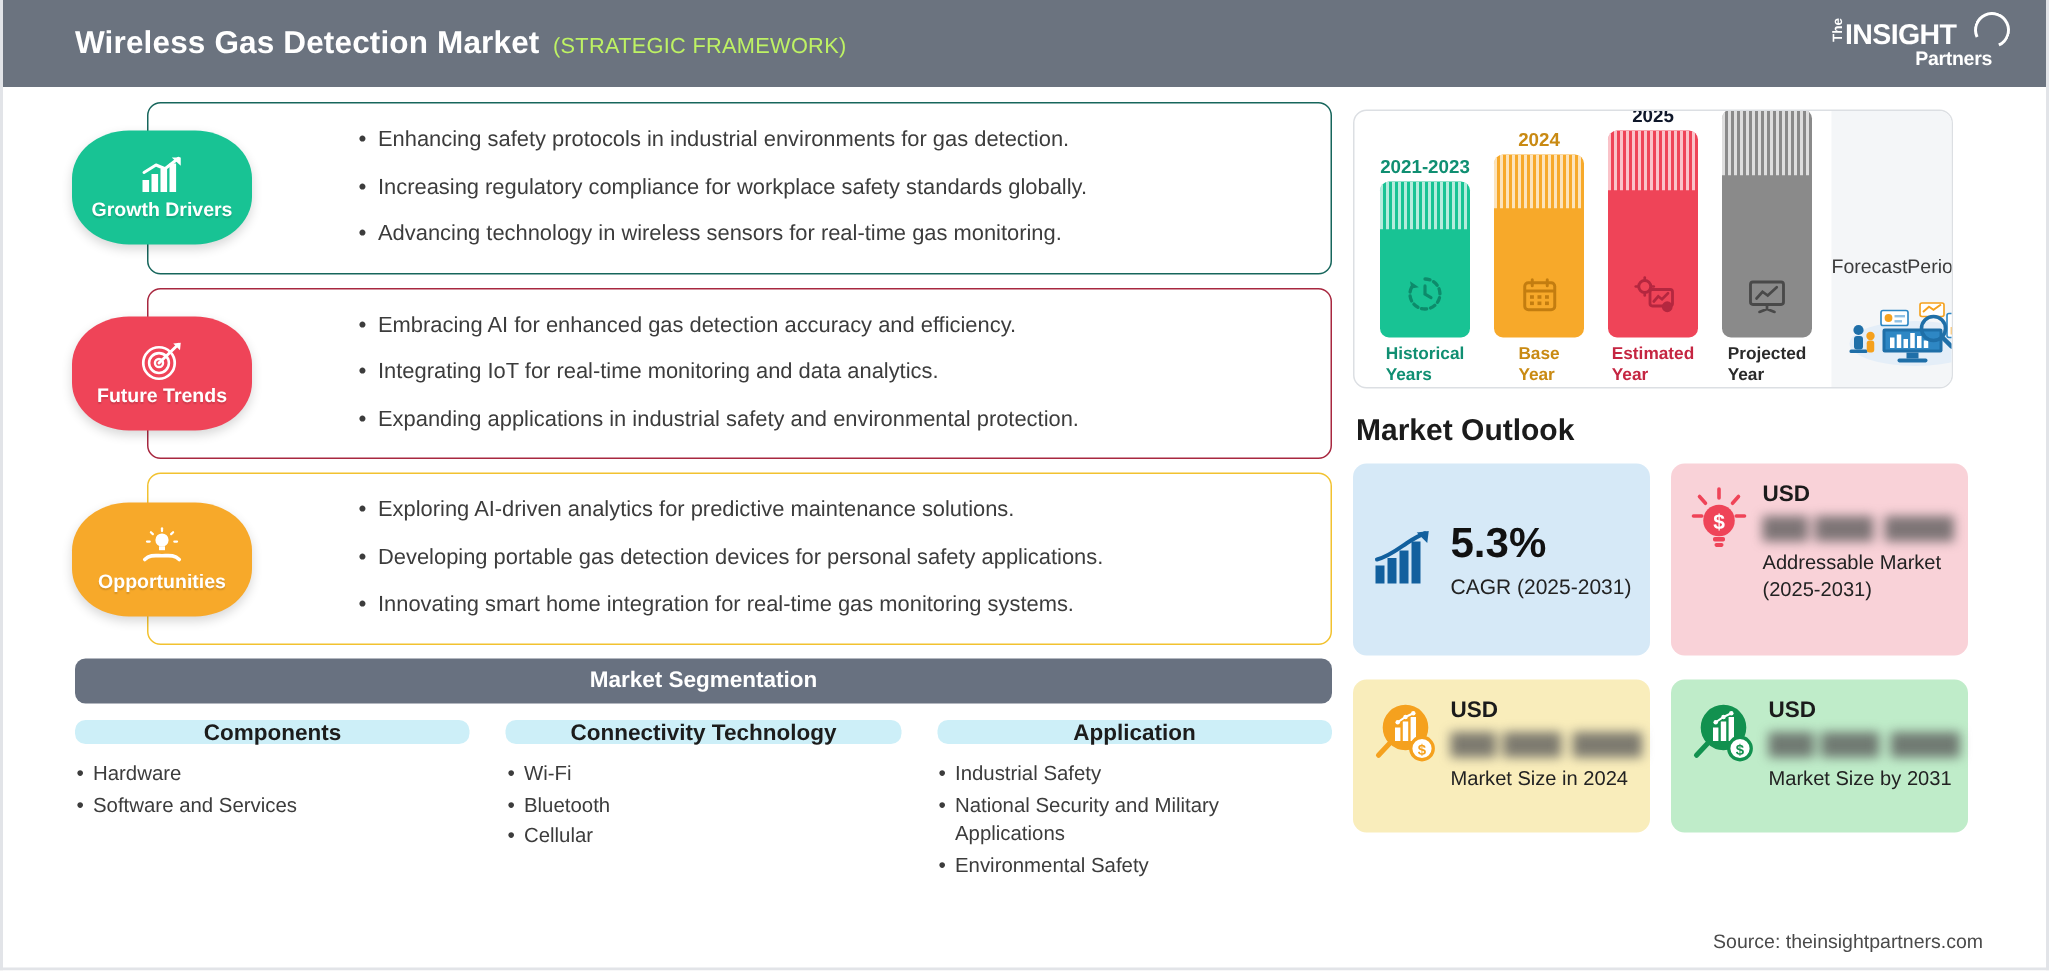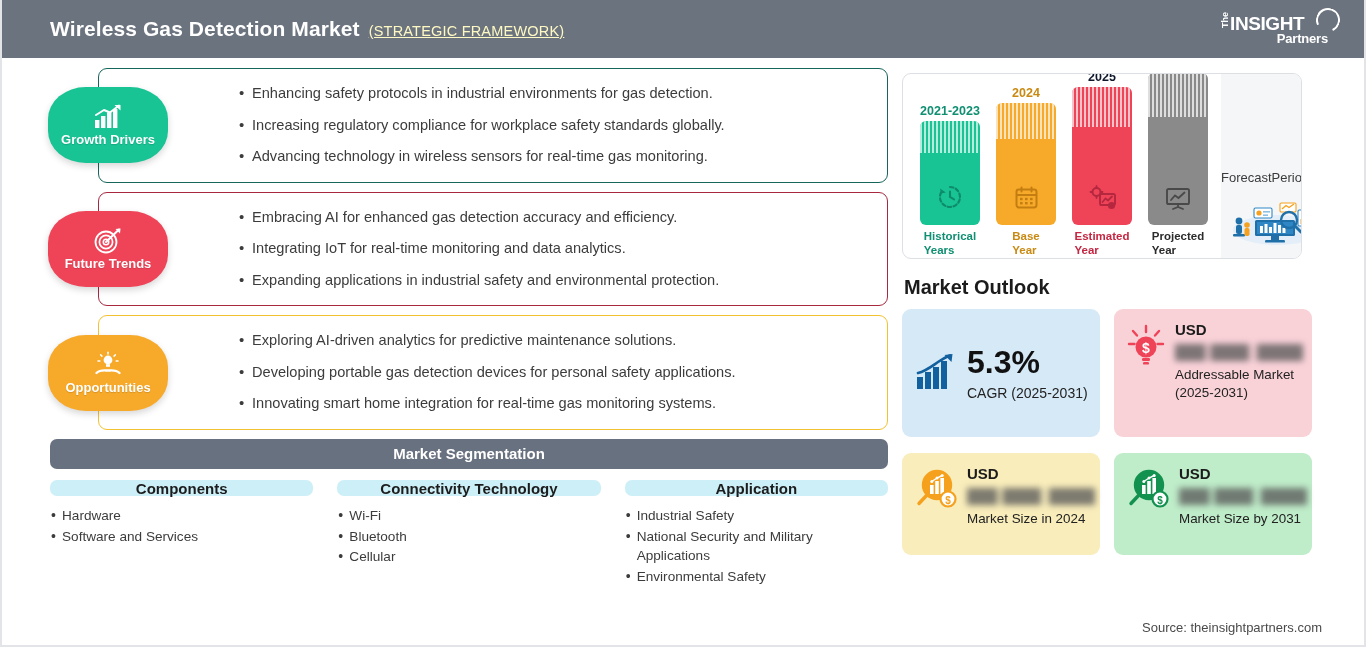--- a/index.html
+++ b/index.html
@@ -28,24 +28,23 @@
     padding: 0 24px 0 48px;
   }
   .title-wrap { display: flex; align-items: baseline; gap: 9px; }
   .title {
     color: #ffffff;
     font-size: 21px;
     font-weight: bold;
     letter-spacing: .1px;
   }
   .subtitle {
-    color: #fef9c3;
+    color: #bef264;
     font-size: 14.5px;
     letter-spacing: .2px;
-    text-decoration: underline;
   }
   .logo { position: relative; width: 122px; height: 42px; color: #fff; }
   .logo .insight {
     position: absolute; left: 12px; top: 5px;
     font-size: 19px; font-weight: bold; letter-spacing: -.4px;
   }
   .logo .partners {
     position: absolute; right: 12px; top: 23px;
     font-size: 13px; font-weight: bold; letter-spacing: -.2px;
   }
@@ -220,21 +219,21 @@
     background: linear-gradient(90deg,
       rgba(90,90,90,.78) 0 30px, rgba(90,90,90,.18) 30px 36px,
       rgba(90,90,90,.78) 36px 74px, rgba(90,90,90,.05) 74px 82px,
       rgba(90,90,90,.78) 82px 128px, transparent 128px);
     filter: blur(3.4px);
     color: transparent;
     overflow: hidden;
     font-size: 0;
   }
   .card-cap { font-size: 13.4px; color: #222; line-height: 1.33; }
-  .cagr-val { font-size: 32px; font-weight: bold; color: #111; line-height: 1; }
+  .cagr-val { font-size: 28px; font-weight: bold; color: #111; line-height: 1; }
   .cagr-cap { font-size: 14px; color: #222; margin-top: 7px; }
   .source {
     position: absolute; right: 42px; bottom: 12px;
     font-size: 13px; color: #4a4a4a;
   }
 </style>
 </head>
 <body>
 
 <div class="page">

